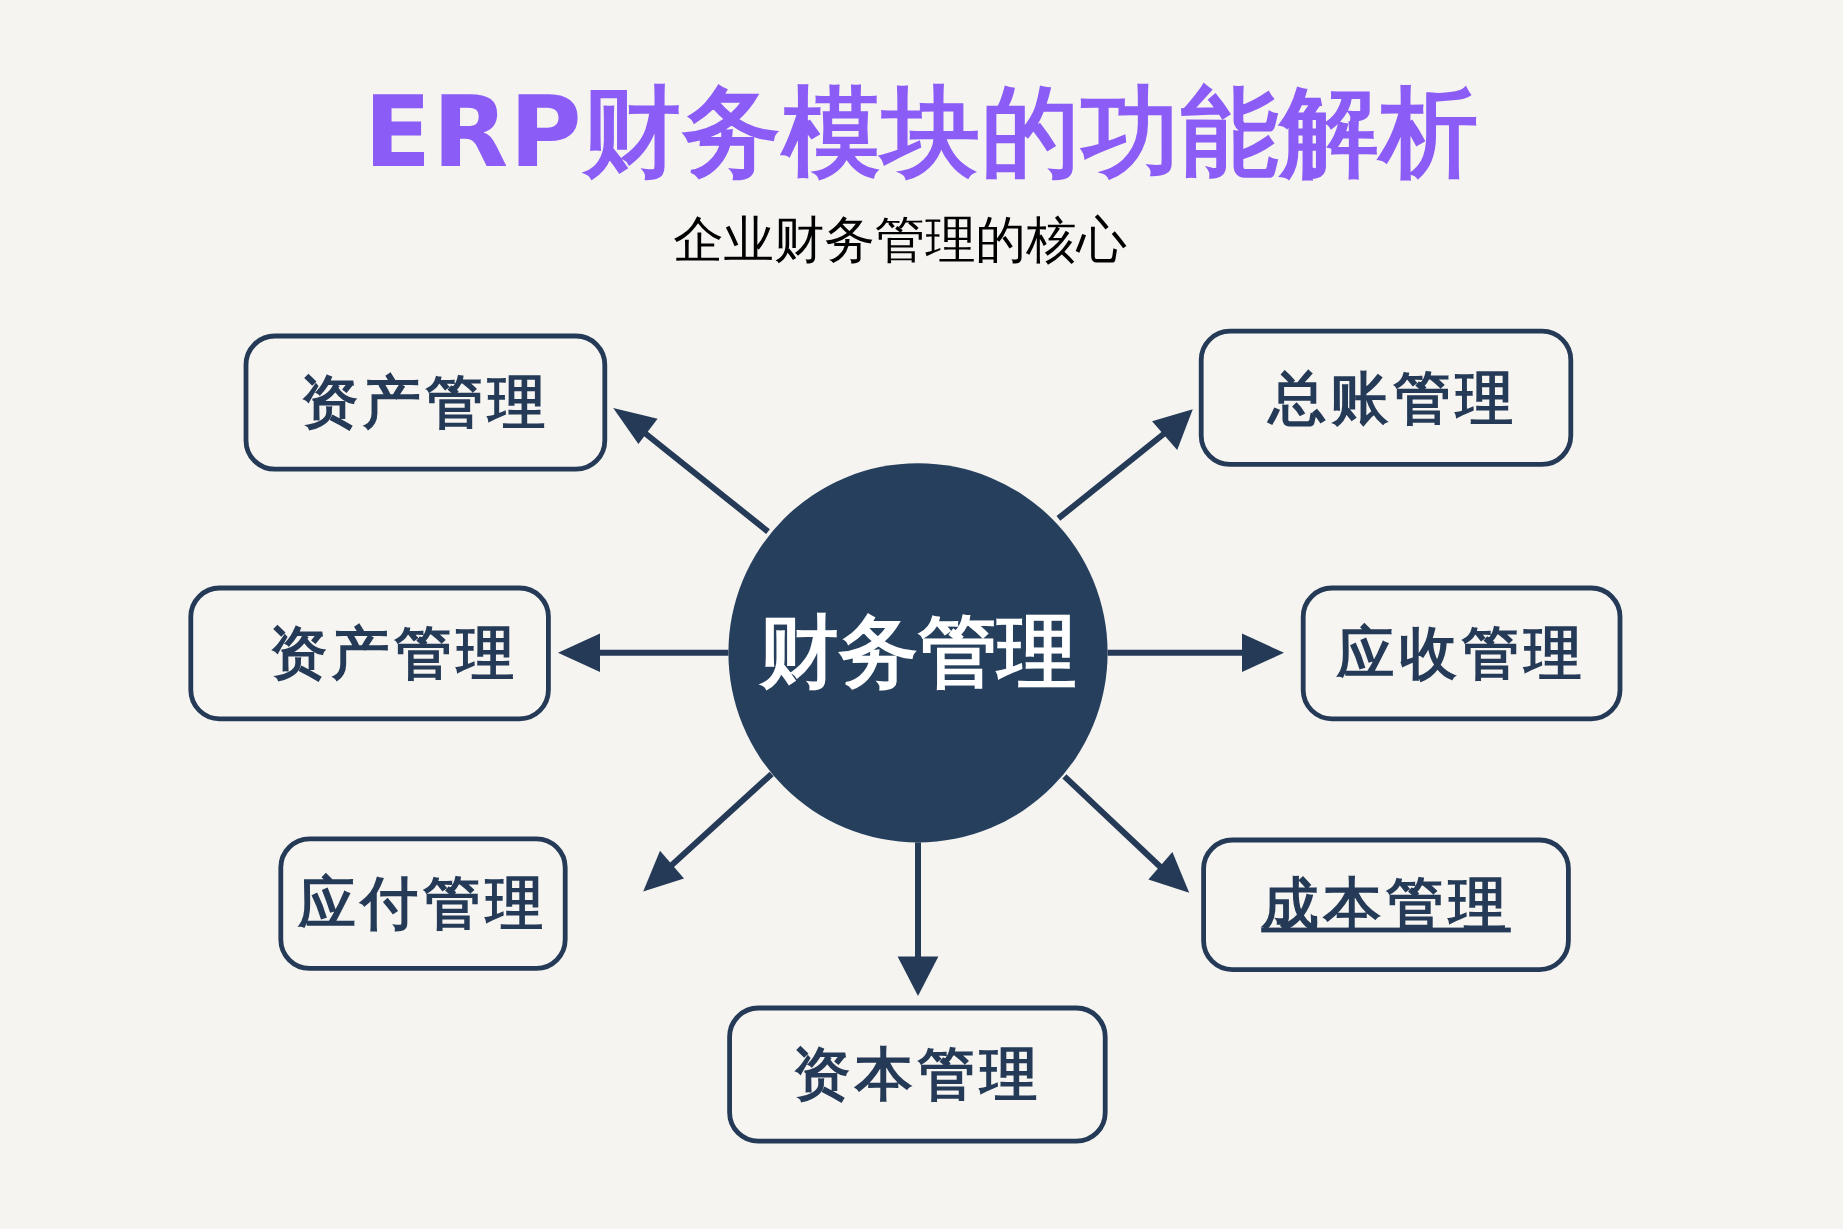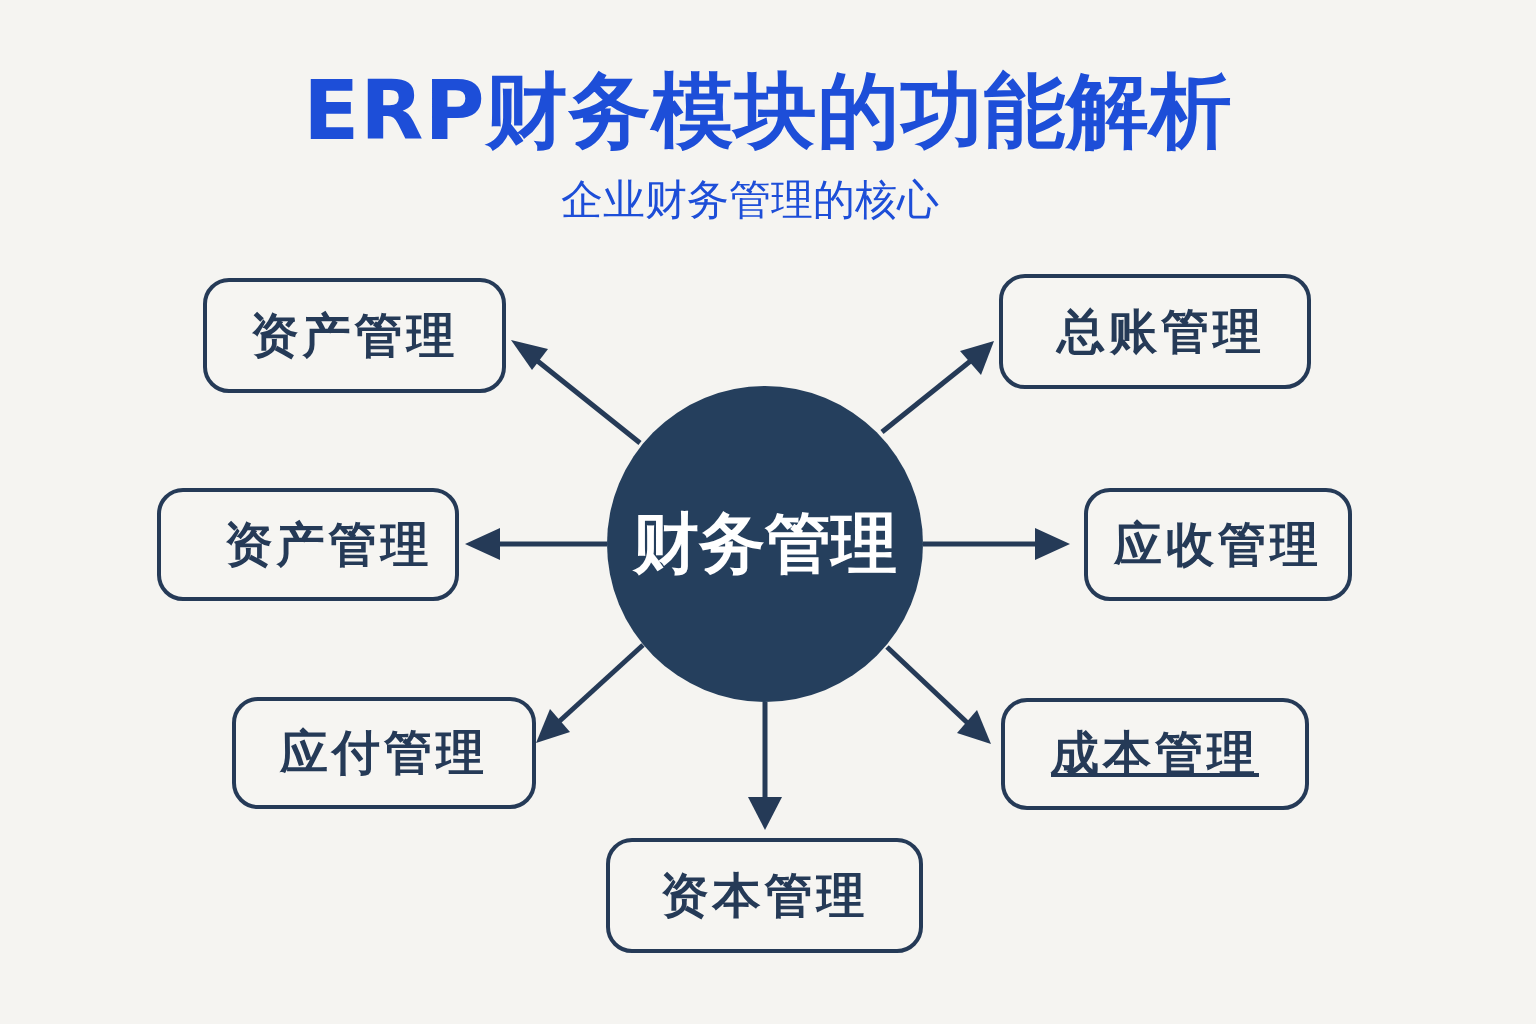--- a/index.html
+++ b/index.html
@@ -6,25 +6,25 @@
     body {
       width: 1536px; height: 1024px; overflow: hidden;
       background: #f5f4f1;
       font-family: "DejaVu Sans", "Liberation Sans", sans-serif;
       color: #253a57;
       position: relative;
     }
     .title {
       position: absolute; left: 0; width: 1536px; top: 56px;
       text-align: center; font-size: 82px; font-weight: bold; line-height: 110px;
-      color: #1d4ed8; letter-spacing: 1px;
+      color: #8b5cf6; letter-spacing: 1px;
     }
     .subtitle {
       position: absolute; left: 0; width: 1500px; top: 170px;
-      text-align: center; font-size: 42px; line-height: 60px; color: #1d4ed8;
+      text-align: center; font-size: 42px; line-height: 60px; color: #000000;
     }
     svg.links { position: absolute; left: 0; top: 0; }
     .hub {
       position: absolute; left: 607px; top: 386px; width: 316px; height: 316px;
       border-radius: 50%; background: #253f5d;
       display: flex; flex-direction: row; align-items: center; justify-content: center;
       color: #ffffff; font-weight: bold; font-size: 66px; line-height: 92px;
     }
     .node {
       position: absolute; box-sizing: border-box;
@@ -75,21 +75,21 @@
 </div>
 <div class="node" style="left:999px; top:274px; width:312px; height:115px;padding-left:12px;">
   <span>总账管理</span>
 </div>
 <div class="node" style="left:157px; top:488px; width:302px; height:113px;padding-left:41px;">
   <span>资产管理</span>
 </div>
 <div class="node" style="left:1074px; top:488px; width:268px; height:113px;margin-left:10px;">
   <span>应收管理</span>
 </div>
-<div class="node" style="left:232px; top:697px; width:304px; height:112px;">
+<div class="node" style="left:232px; top:697px; width:241px; height:112px;">
   <span>应付管理</span>
 </div>
 <div class="node" style="left:1001px; top:698px; width:308px; height:112px;text-decoration:underline;">
   <span>成本管理</span>
 </div>
 <div class="node" style="left:606px; top:838px; width:317px; height:115px;font-family:Liberation Mono, monospace;">
   <span>资本管理</span>
 </div>
 
 </body></html>

